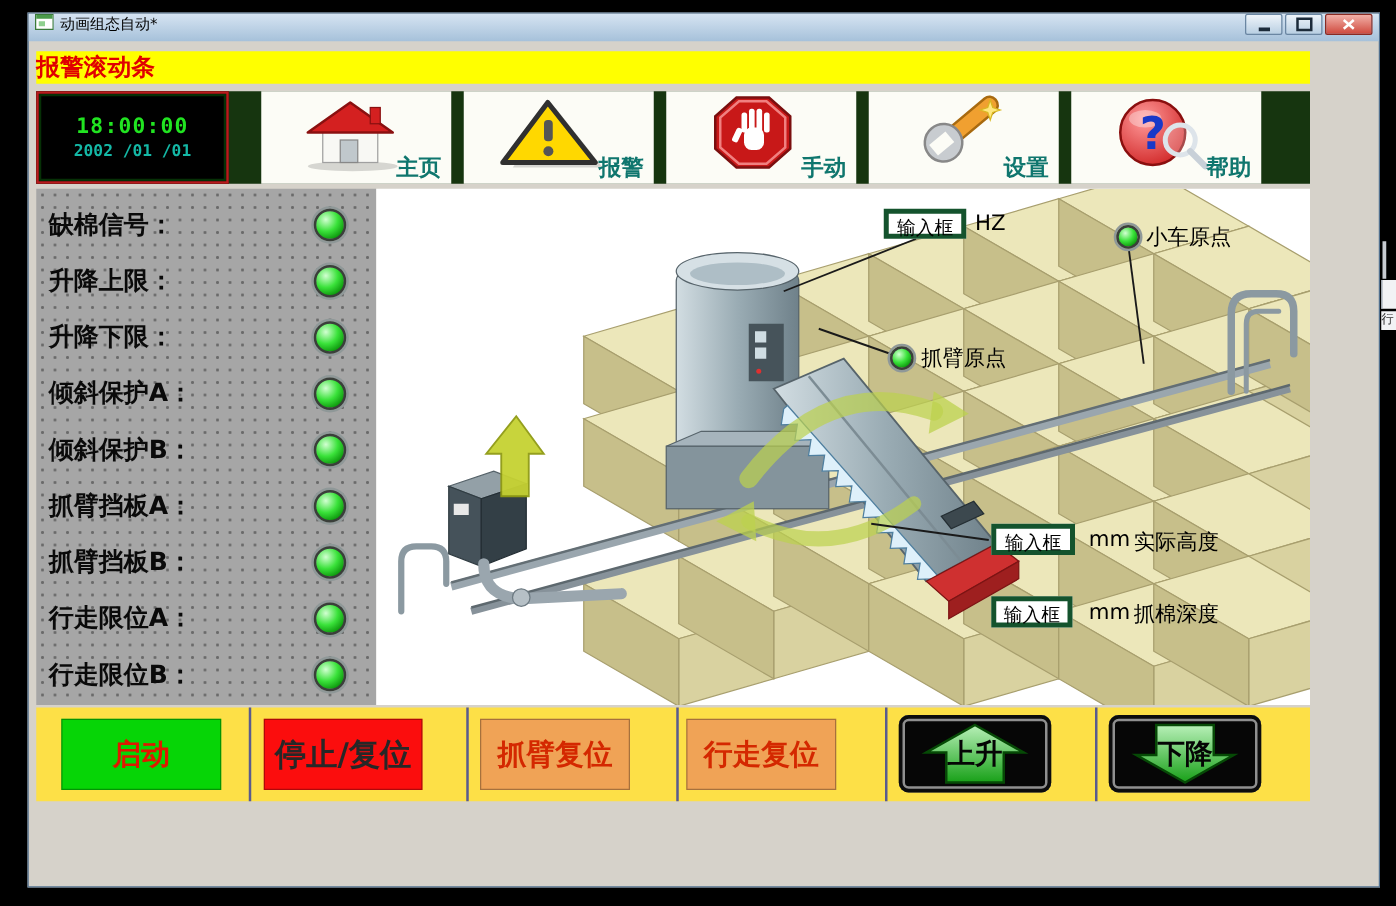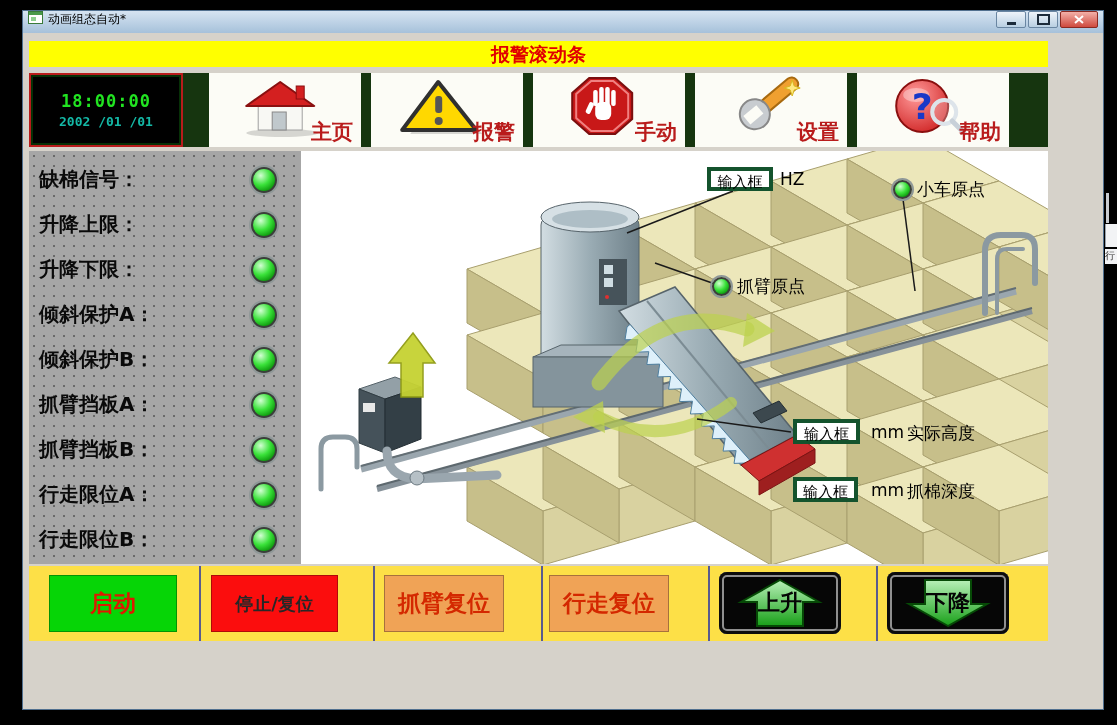--- a/index.html
+++ b/index.html
@@ -12,34 +12,34 @@
             padding:0 5px;}
   .title-text{font-size:12px;color:#000;margin-left:5px;}
   .win-controls{margin-left:auto;display:flex;gap:2px;}
   .win-btn{width:28px;height:15px;border:1px solid #6a86a2;border-radius:2px;display:flex;
            align-items:center;justify-content:center;background:linear-gradient(#eef4fa,#b9cfe2);}
   .win-btn.close{width:36px;background:linear-gradient(#f2b0a8,#cf4a3e);border-color:#8a2a22;}
   .glyph-min{width:9px;height:3px;background:#1c2b3a;margin-top:7px;}
   .glyph-max{width:9px;height:7px;border:2px solid #1c2b3a;}
   
   .alarm-bar{position:absolute;left:6px;top:30px;width:1019px;height:26px;background:#ffff00;
-             color:#e00000;font-weight:bold;font-size:19px;text-align:center;line-height:26px;}
+             color:#e00000;font-weight:bold;font-size:19px;text-align:left;line-height:26px;}
   
   .toolbar{position:absolute;left:6px;top:62px;width:1019px;height:74px;background:#16350f;display:flex;}
   .clock{width:154px;height:74px;background:#000;border:2px solid #b91c1c;
          box-shadow:inset 0 0 0 2px #063006;box-sizing:border-box;display:flex;flex-direction:column;
          justify-content:center;align-items:center;gap:3px;}
   .clock .time{color:#21e421;font:bold 17px "DejaVu Sans Mono",monospace;letter-spacing:1px;}
   .clock .date{color:#14b8a6;font:bold 13px "DejaVu Sans Mono",monospace;text-align:center;}
   .tb-sep{width:26px;}
   .tb-sep.thin{width:10px;}
   .tb-fill{flex:1;}
   .tb-panel{width:152px;height:74px;background:#fcfcf6;position:relative;cursor:pointer;}
   .tb-panel svg{position:absolute;left:50%;top:3px;transform:translateX(-55%);}
-  .tb-label{position:absolute;right:8px;bottom:1px;font-size:21px;font-weight:bold;color:#b91c1c;}
+  .tb-label{position:absolute;right:8px;bottom:1px;font-size:18px;font-weight:bold;color:#0f766e;}
   
   .status-panel{position:absolute;left:6px;top:140px;width:272px;height:413px;background-color:#a6a6a6;
     background-image:radial-gradient(#6a6a6a 1px,rgba(0,0,0,0) 1.3px);background-size:10px 10px;
     padding-top:6px;box-sizing:border-box;}
   .status-row{height:45px;display:flex;align-items:center;justify-content:space-between;
               padding:0 24px 0 10px;}
   .status-label{font-size:20px;font-weight:bold;color:#0a0a0a;}
   .led{width:22px;height:22px;border-radius:50%;flex:none;
        background:radial-gradient(circle at 35% 30%,#d2ffd2,#3ae23a 45%,#12a012 75%,#077007);
        border:2px solid #3a3f3a;box-shadow:0 0 0 2px #8f9898;}
@@ -50,21 +50,21 @@
   .anno-box{position:absolute;box-sizing:border-box;border:4px solid #14532d;background:#fff;
             font-size:15px;line-height:22px;text-align:center;color:#000;}
   .anno-text{position:absolute;font-size:17px;color:#000;white-space:nowrap;}
   .anno-led{position:absolute;}
   
   .control-bar{position:absolute;left:6px;top:555px;width:1019px;height:75px;background:#fde047;}
   .cdiv{position:absolute;top:0;width:2px;height:75px;background:#595b8e;}
   .cbtn{position:absolute;top:9px;height:57px;display:flex;align-items:center;justify-content:center;
         font-weight:bold;font-size:23px;border:1px solid rgba(0,0,0,.3);box-sizing:border-box;cursor:pointer;}
   .btn-start{left:20px;width:128px;background:#06d506;color:#e01800;}
-  .btn-stop{left:182px;width:127px;background:#fb0d0d;color:#272727;font-size:18px;}
+  .btn-stop{left:182px;width:127px;background:#fb0d0d;color:#272727;font-size:25px;}
   .btn-arm{left:355px;width:120px;background:#f0a356;color:#d42800;}
   .btn-walk{left:520px;width:120px;background:#f0a356;color:#d42800;}
   .btn-updown{position:absolute;top:6px;width:122px;height:62px;background:#060606;border-radius:8px;
         box-shadow:inset 0 0 0 3px #0c0c0c,inset 0 0 0 5px #8f8f8f;cursor:pointer;}
   .btn-up{left:690px;}
   .btn-down{left:858px;}
   .btn-updown svg{position:absolute;left:4px;top:4px;}
   .btn-updown span{position:absolute;inset:0;display:flex;align-items:center;justify-content:center;
         font-size:22px;font-weight:bold;color:#050505;}
   

